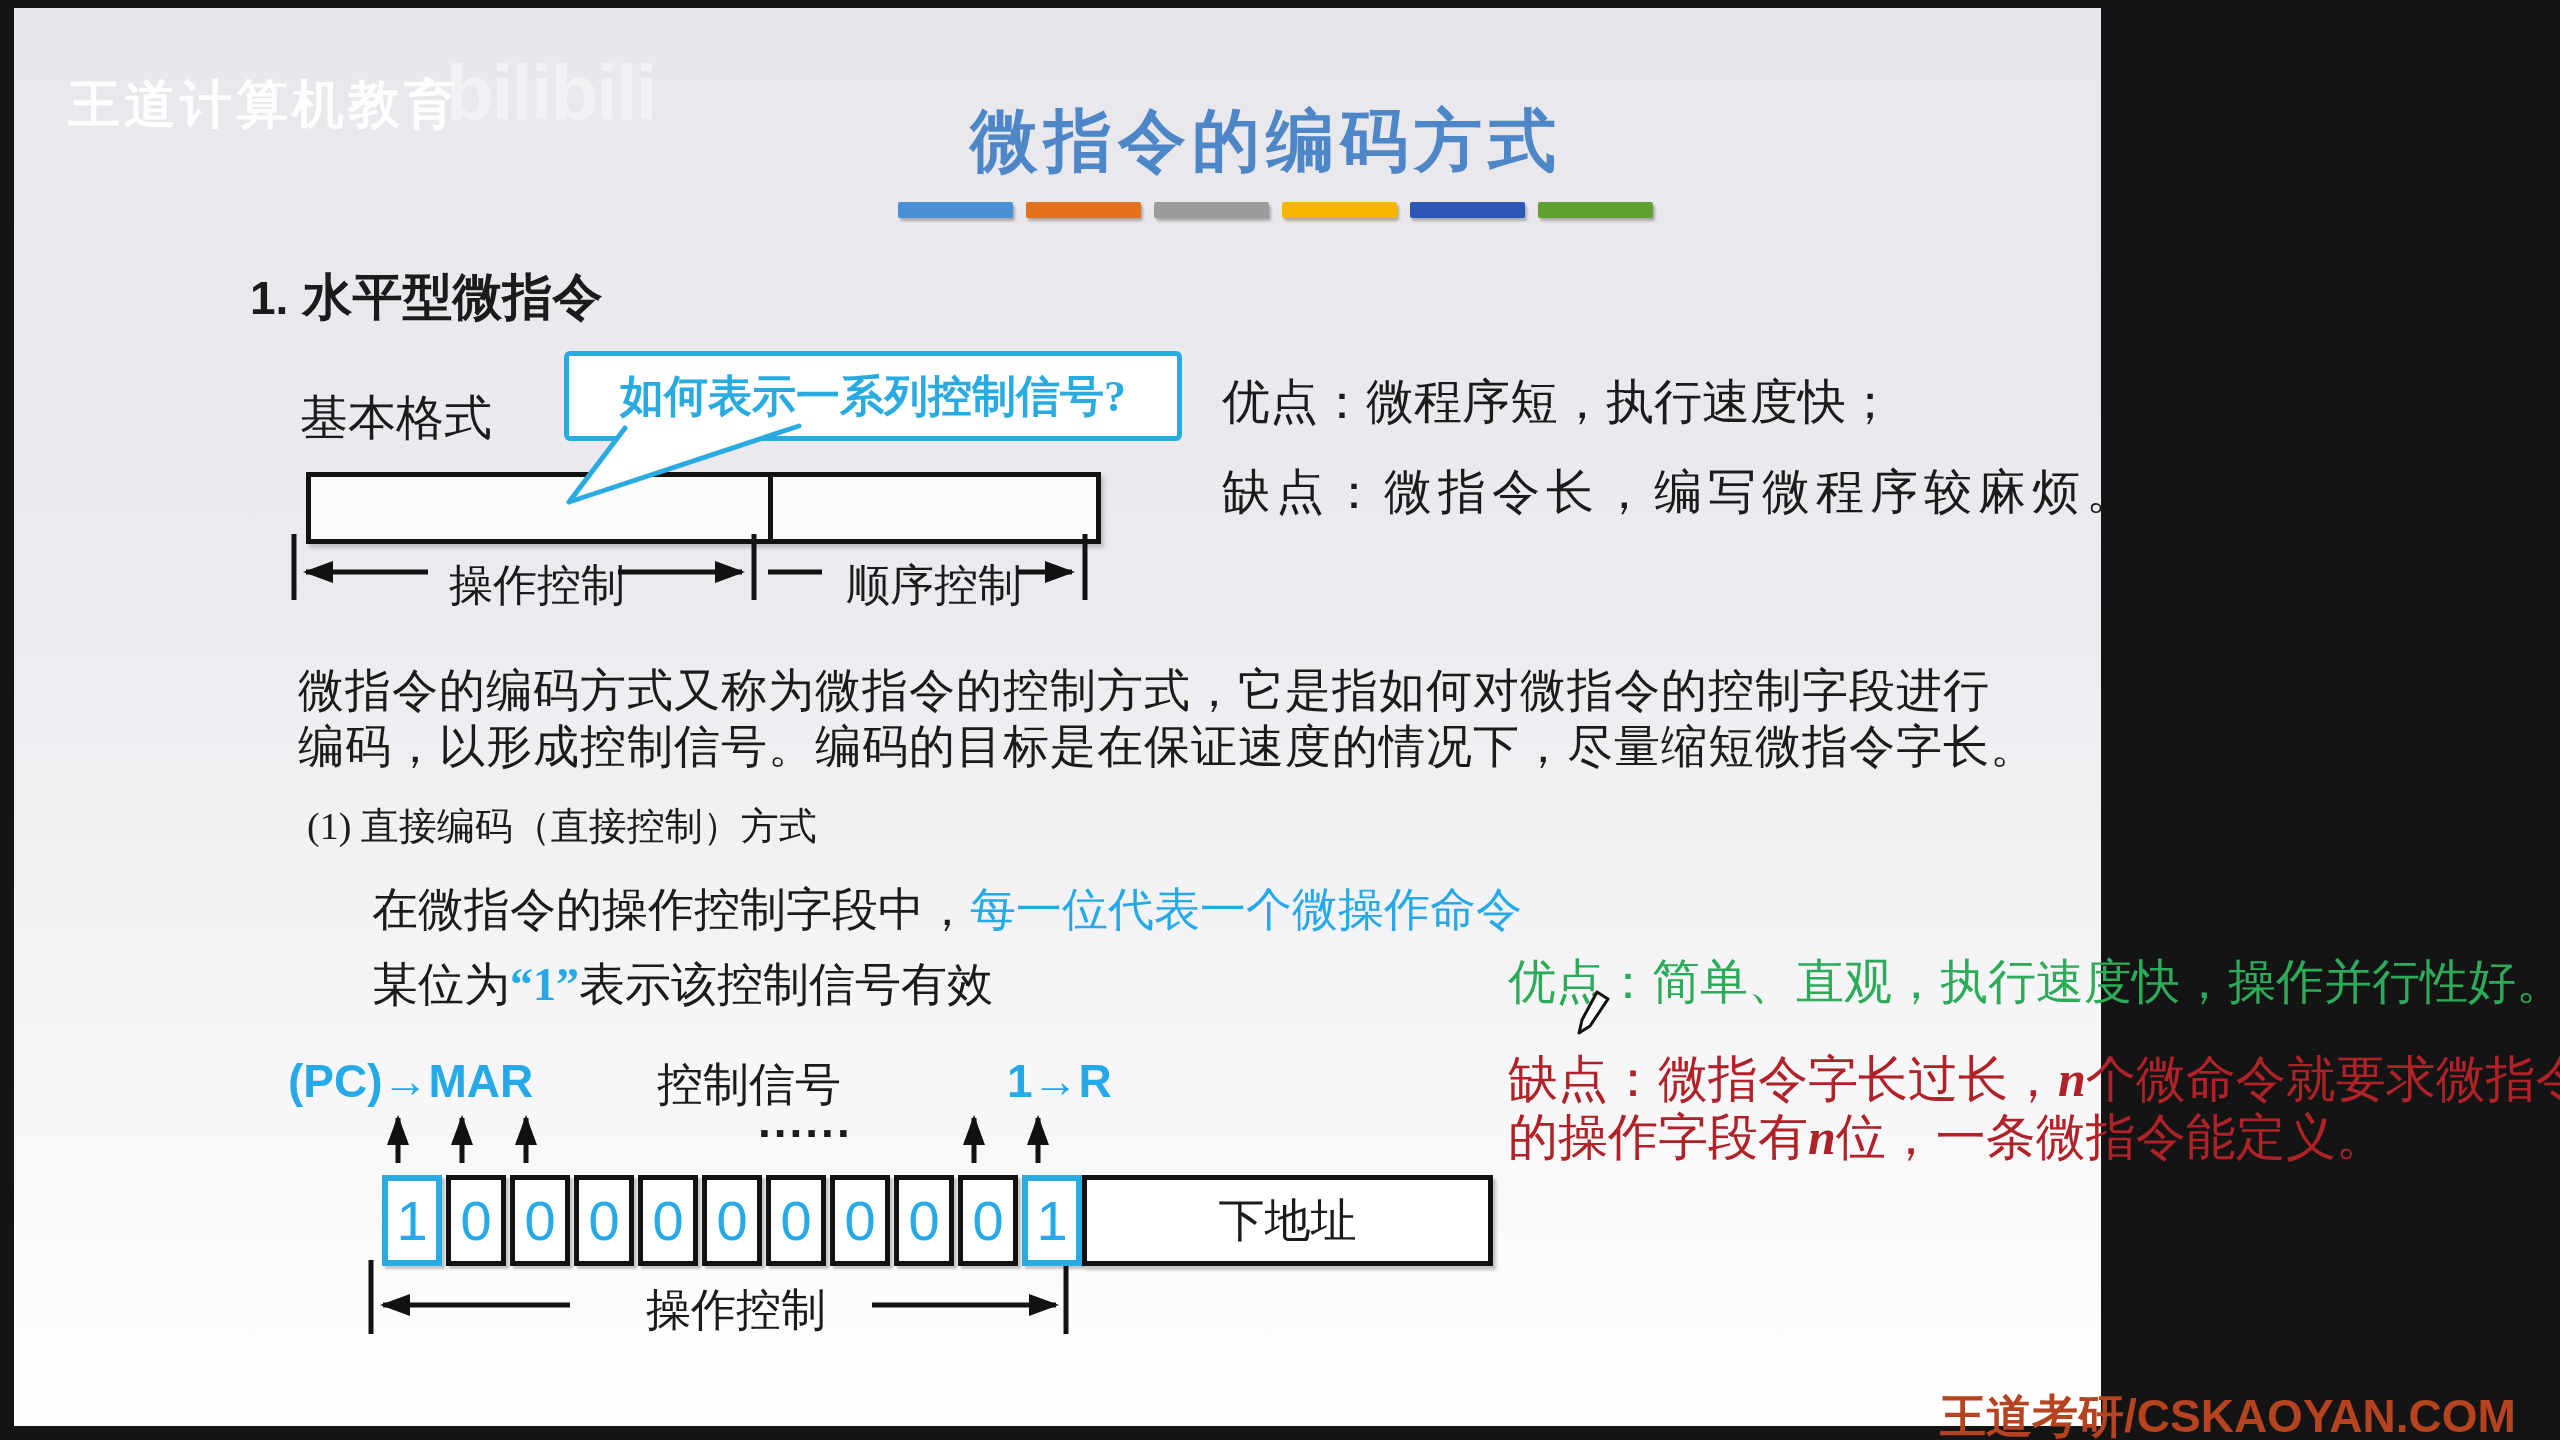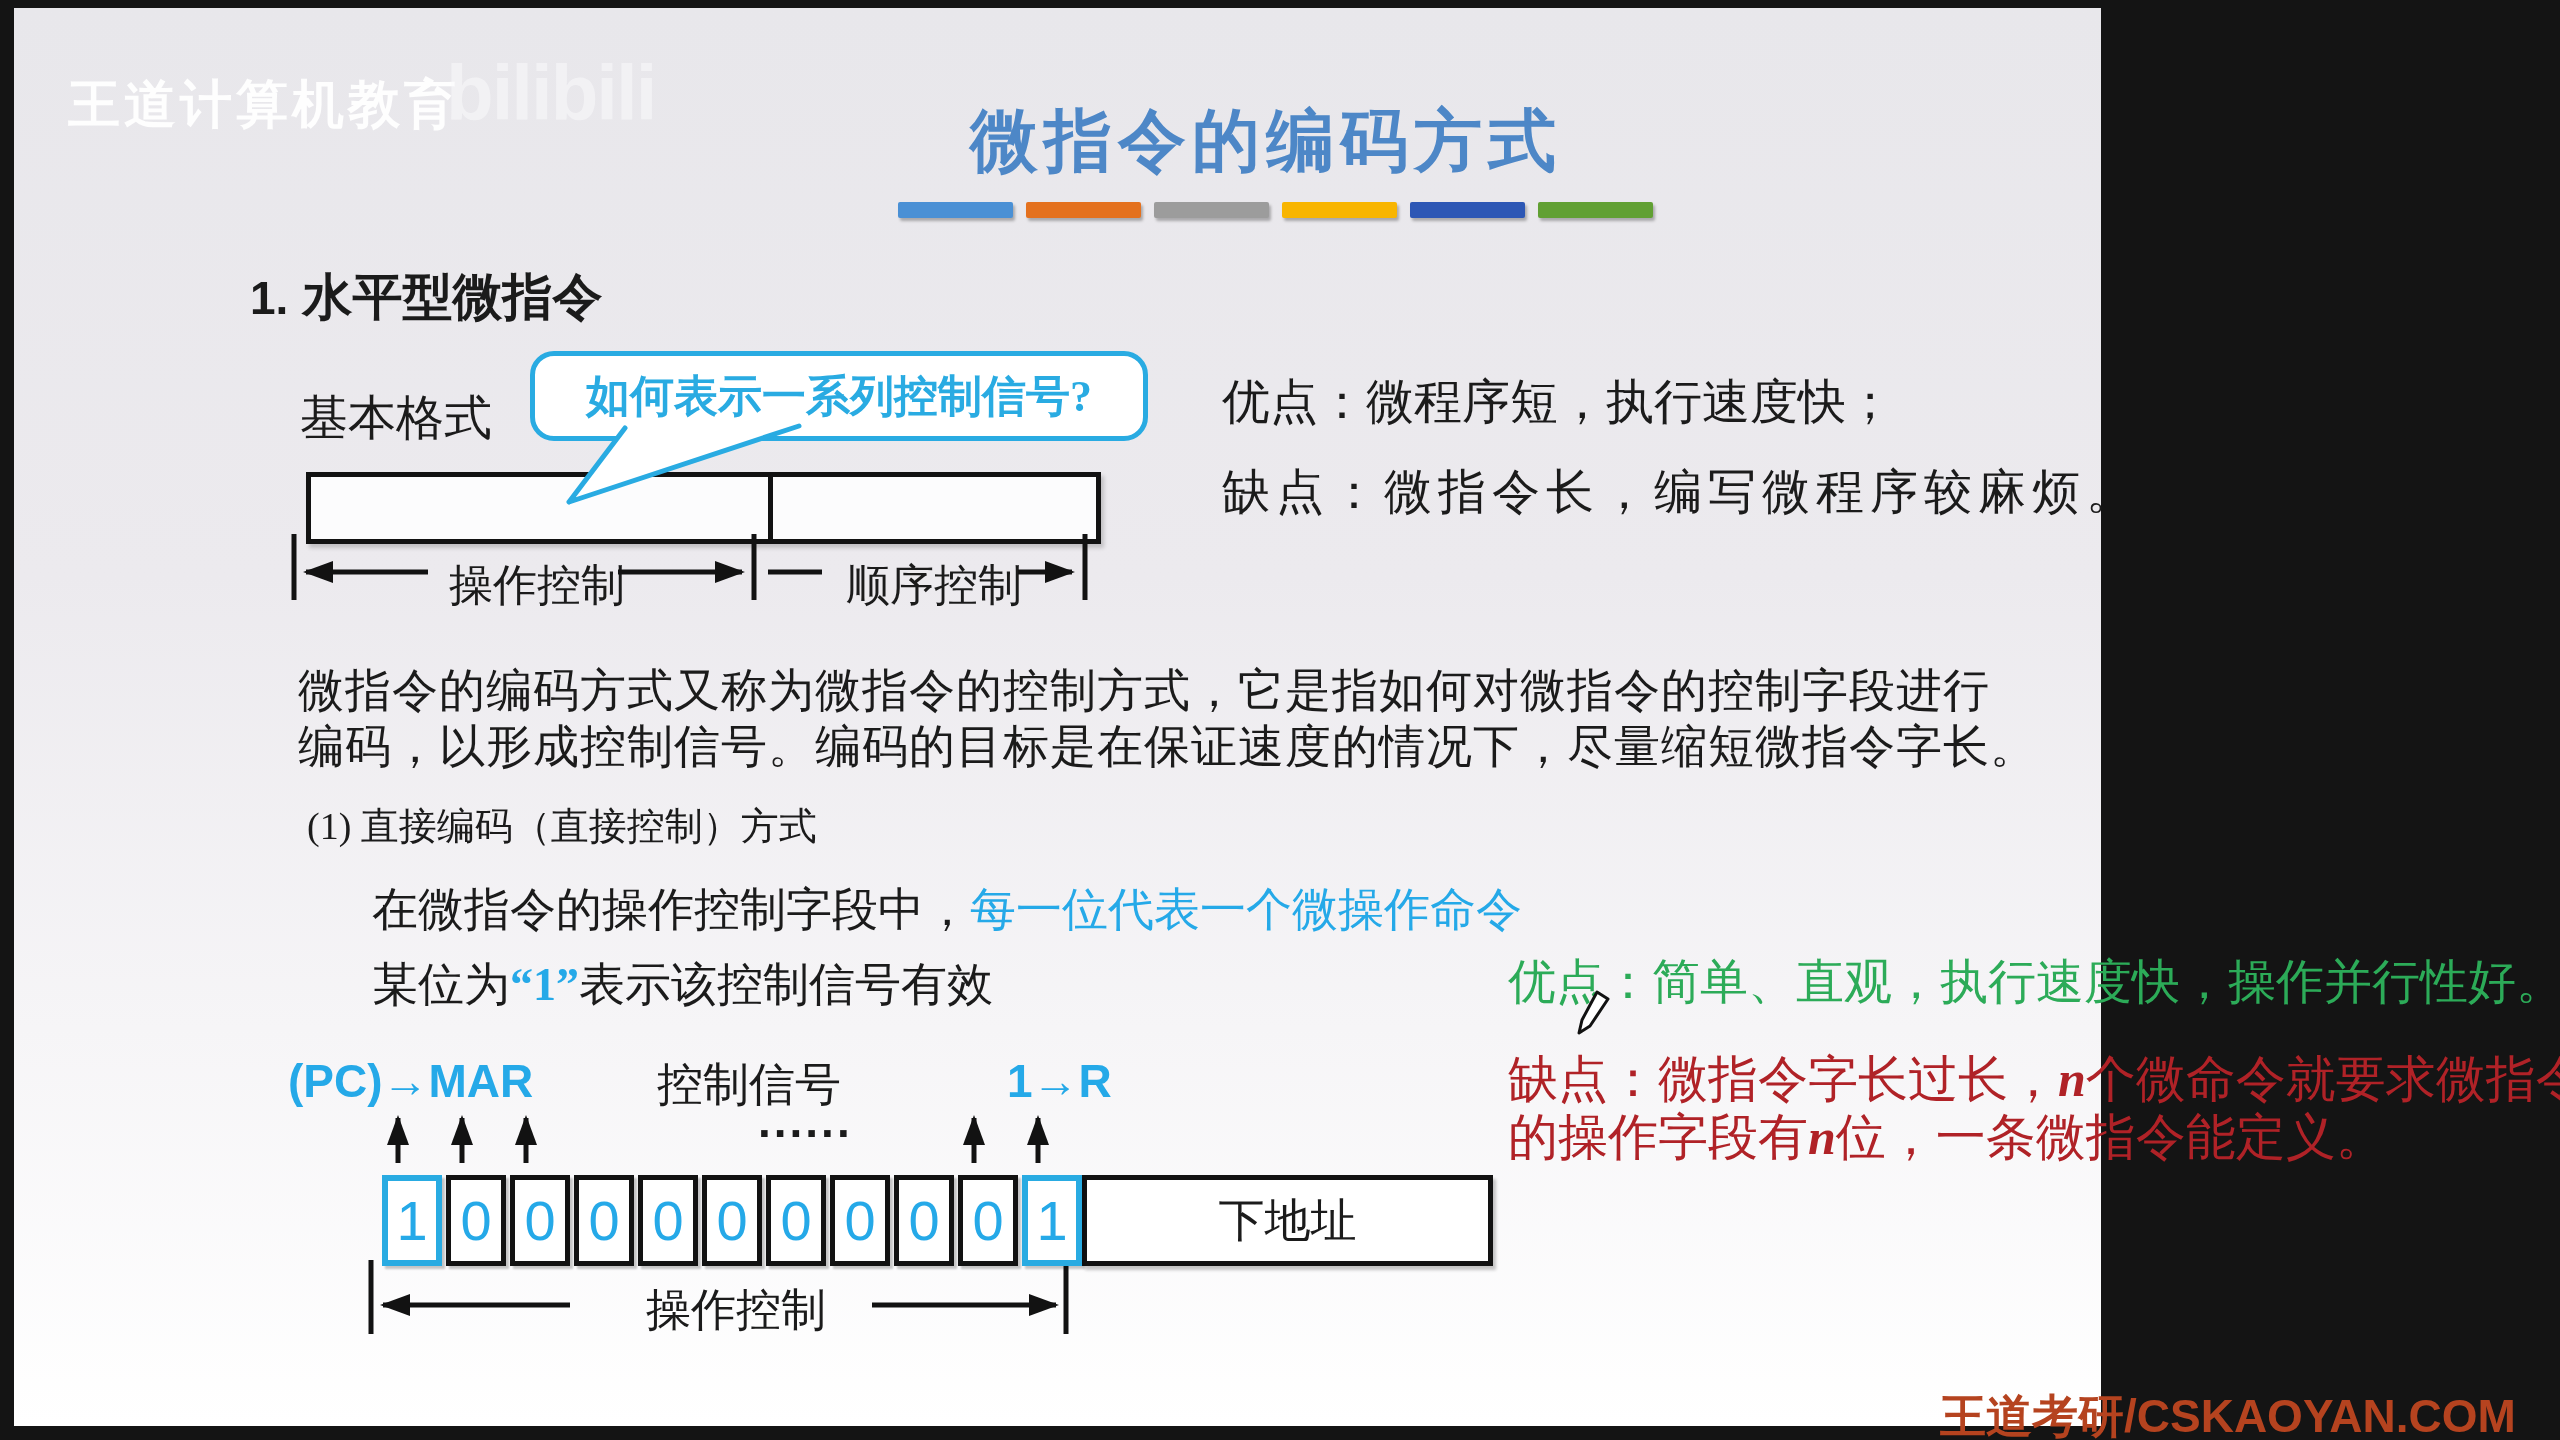--- a/index.html
+++ b/index.html
@@ -21,22 +21,22 @@
   .bar{width:115px;height:16px;border-radius:2px;box-shadow:2px 3px 3px rgba(0,0,0,0.28);}
 
   
   .s1-head{left:236px;top:256px;font-size:50px;font-weight:bold;}
   .s1-num{font-size:46px;margin-right:14px;}
   .s1-note{left:616px;top:260px;font-size:46px;font-weight:bold;color:#25a9e8;}
   .s1-note .em{color:#e42b28;}
 
   
   .fmt-label{left:286px;top:378px;font-size:48px;}
-  .bubble{left:516px;top:343px;width:618px;height:90px;background:#ffffff;border:5px solid #29abe2;
-    border-radius:24px;display:flex;align-items:center;justify-content:center;
+  .bubble{left:550px;top:343px;width:618px;height:90px;background:#ffffff;border:5px solid #29abe2;
+    border-radius:6px;display:flex;align-items:center;justify-content:center;
     font-size:44px;font-weight:bold;color:#29abe2;box-sizing:border-box;}
   .fmtbox{left:292px;top:464px;width:795px;height:72px;border:5px solid #121212;background:#fcfcfd;
     box-sizing:border-box;box-shadow:3px 4px 4px rgba(0,0,0,0.18);}
   .fmtbox .divider{position:absolute;left:457px;top:0;width:5px;height:100%;background:#121212;}
   .fmt-arrow-label{font-size:44px;transform:translateX(-50%);}
   .lbl-opctrl-top{left:523px;top:548px;}
   .lbl-seqctrl-top{left:920px;top:548px;}
 
   
   .pros1{left:1208px;top:362px;font-size:48px;}

